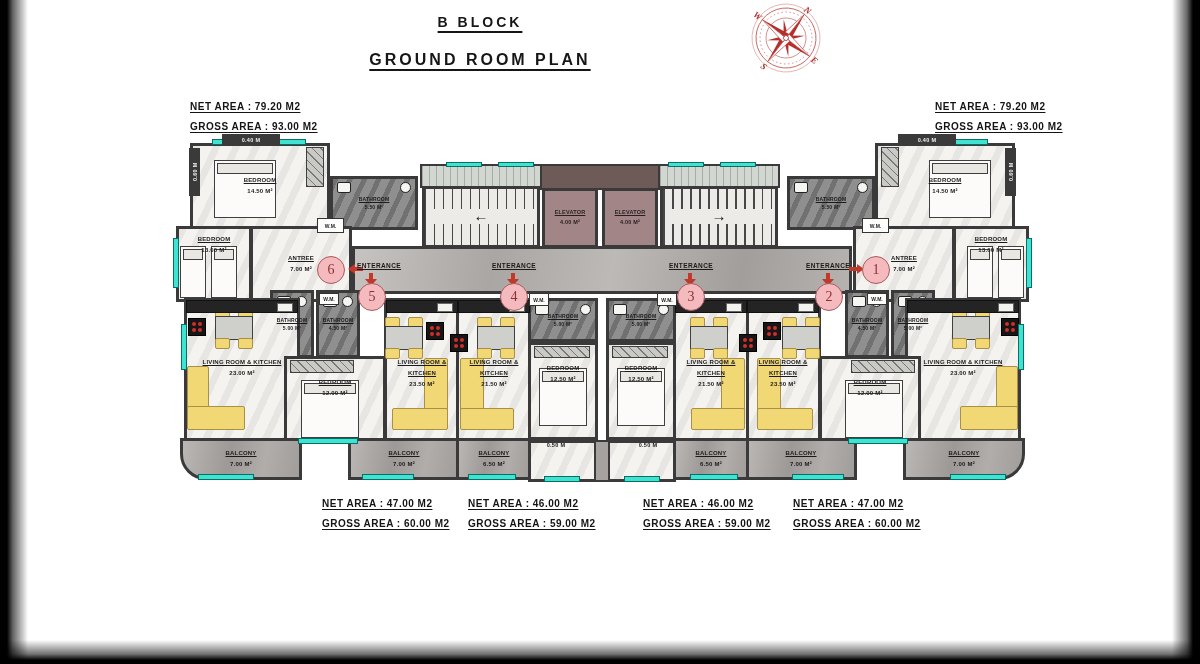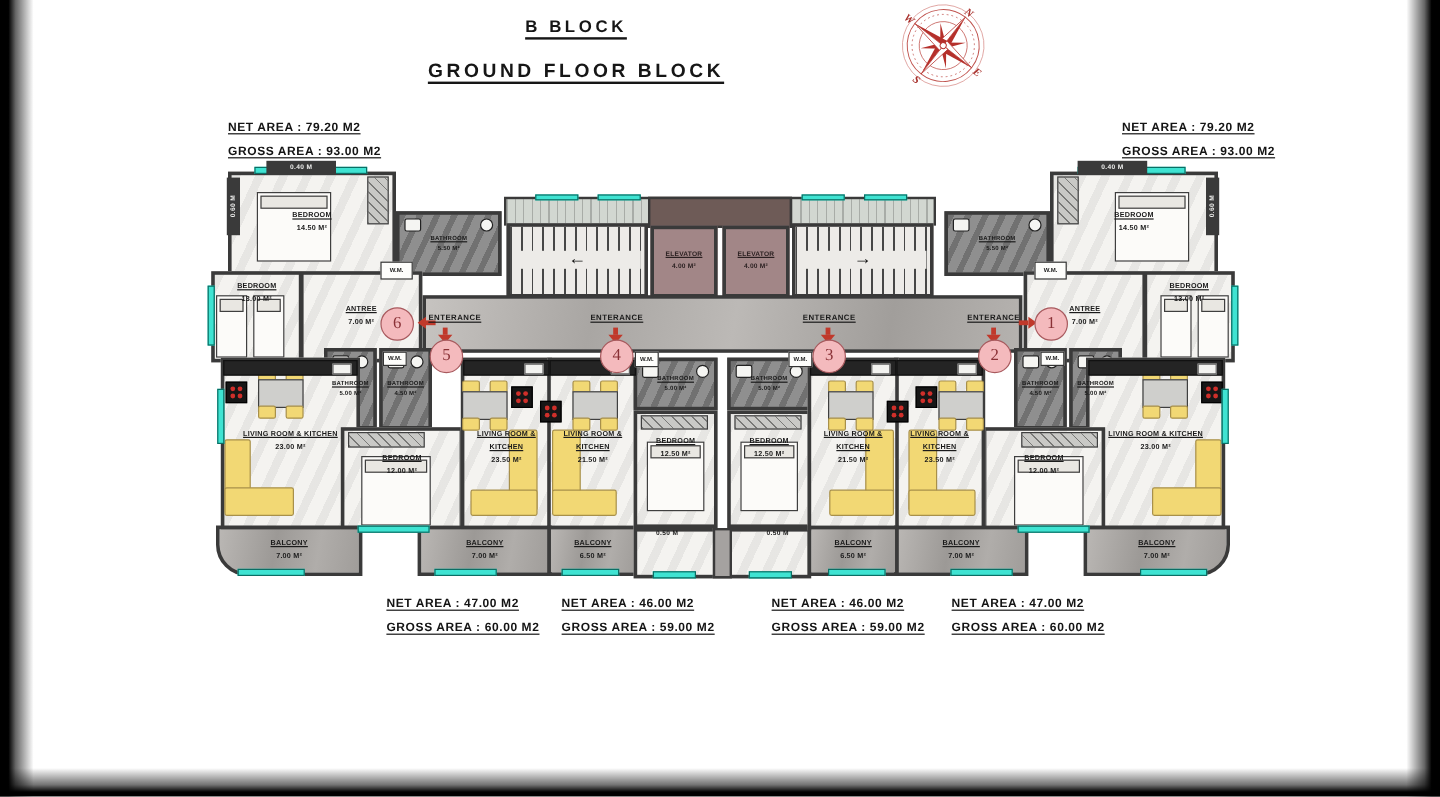--- a/index.html
+++ b/index.html
@@ -77,21 +77,21 @@
   .dim{position:absolute;font-size:5.5px;font-weight:bold;color:#1b1b1b;text-align:center;z-index:4;letter-spacing:.3px}
   
   .vig{position:absolute;pointer-events:none;z-index:20}
 </style>
 </head>
 <body>
 
 <div class="canvas">
 
   <div class="title" style="left:380px;top:14px;width:200px;font-size:14px">B BLOCK</div>
-  <div class="title" style="left:355px;top:51px;width:250px;font-size:16px">GROUND FLOOR BLOCK</div>
+  <div class="title" style="left:355px;top:51px;width:250px;font-size:16px">GROUND ROOM PLAN</div>
 
   <svg class="abs" style="left:734px;top:0;width:104px;height:82px" viewBox="0 0 104 82">
     <g transform="rotate(38 52 38)">
       <circle cx="52" cy="38" r="34" fill="none" stroke="#d9908c" stroke-width="0.6"></circle>
       <circle cx="52" cy="38" r="30" fill="none" stroke="#c0544f" stroke-width="0.8"></circle>
       <circle cx="52" cy="38" r="26" fill="none" stroke="#c0544f" stroke-width="0.6" stroke-dasharray="1.5 2.5"></circle>
       <circle cx="52" cy="38" r="20" fill="none" stroke="#c0544f" stroke-width="0.6"></circle>
       <polygon points="65.4,24.6 53.8,39.8 50.2,36.2" fill="#b5302b"></polygon>
       <polygon points="65.4,51.4 50.2,39.8 53.8,36.2" fill="#b5302b"></polygon>
       <polygon points="38.6,51.4 53.8,39.8 50.2,36.2" fill="#b5302b"></polygon>

